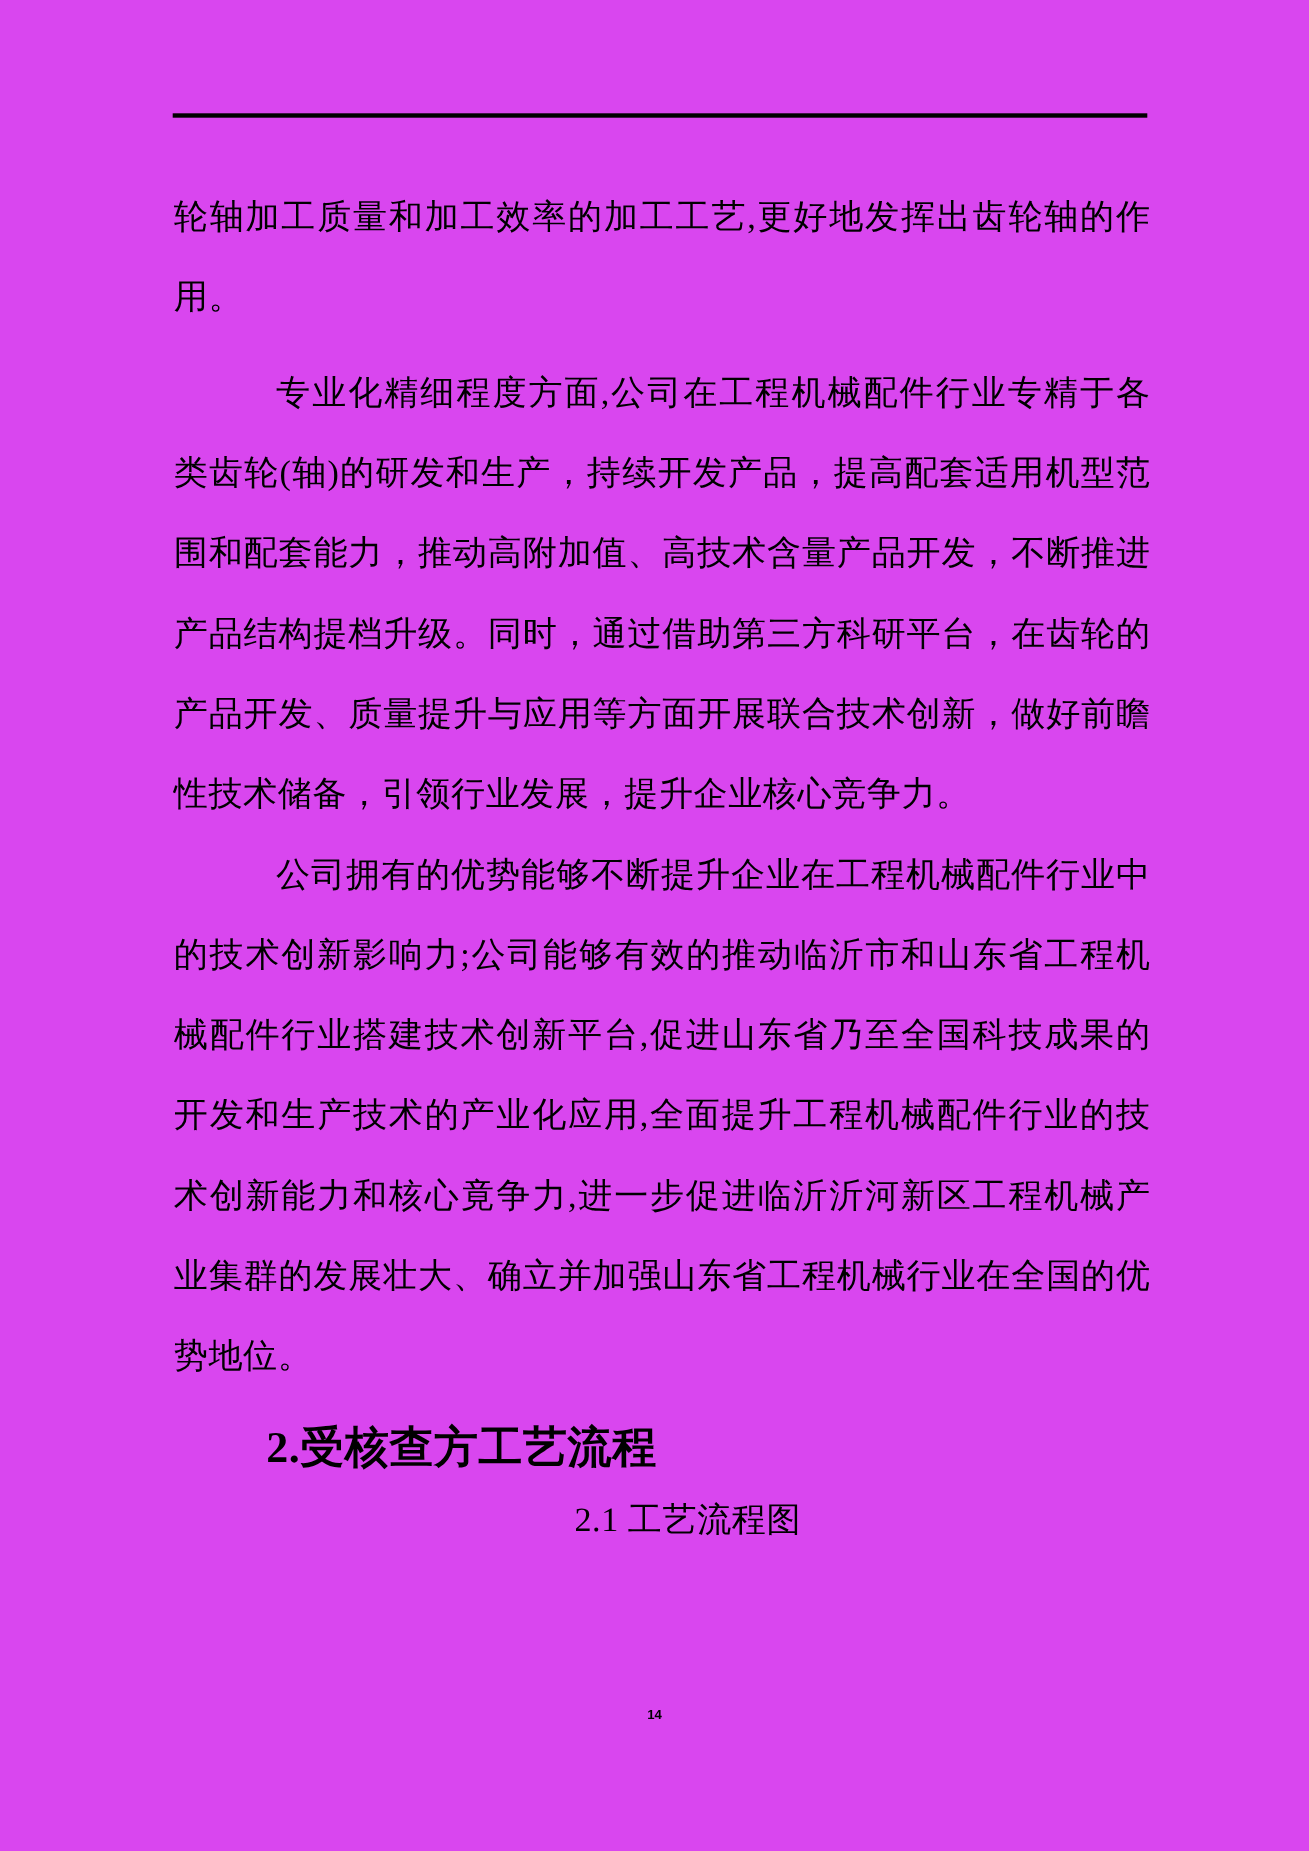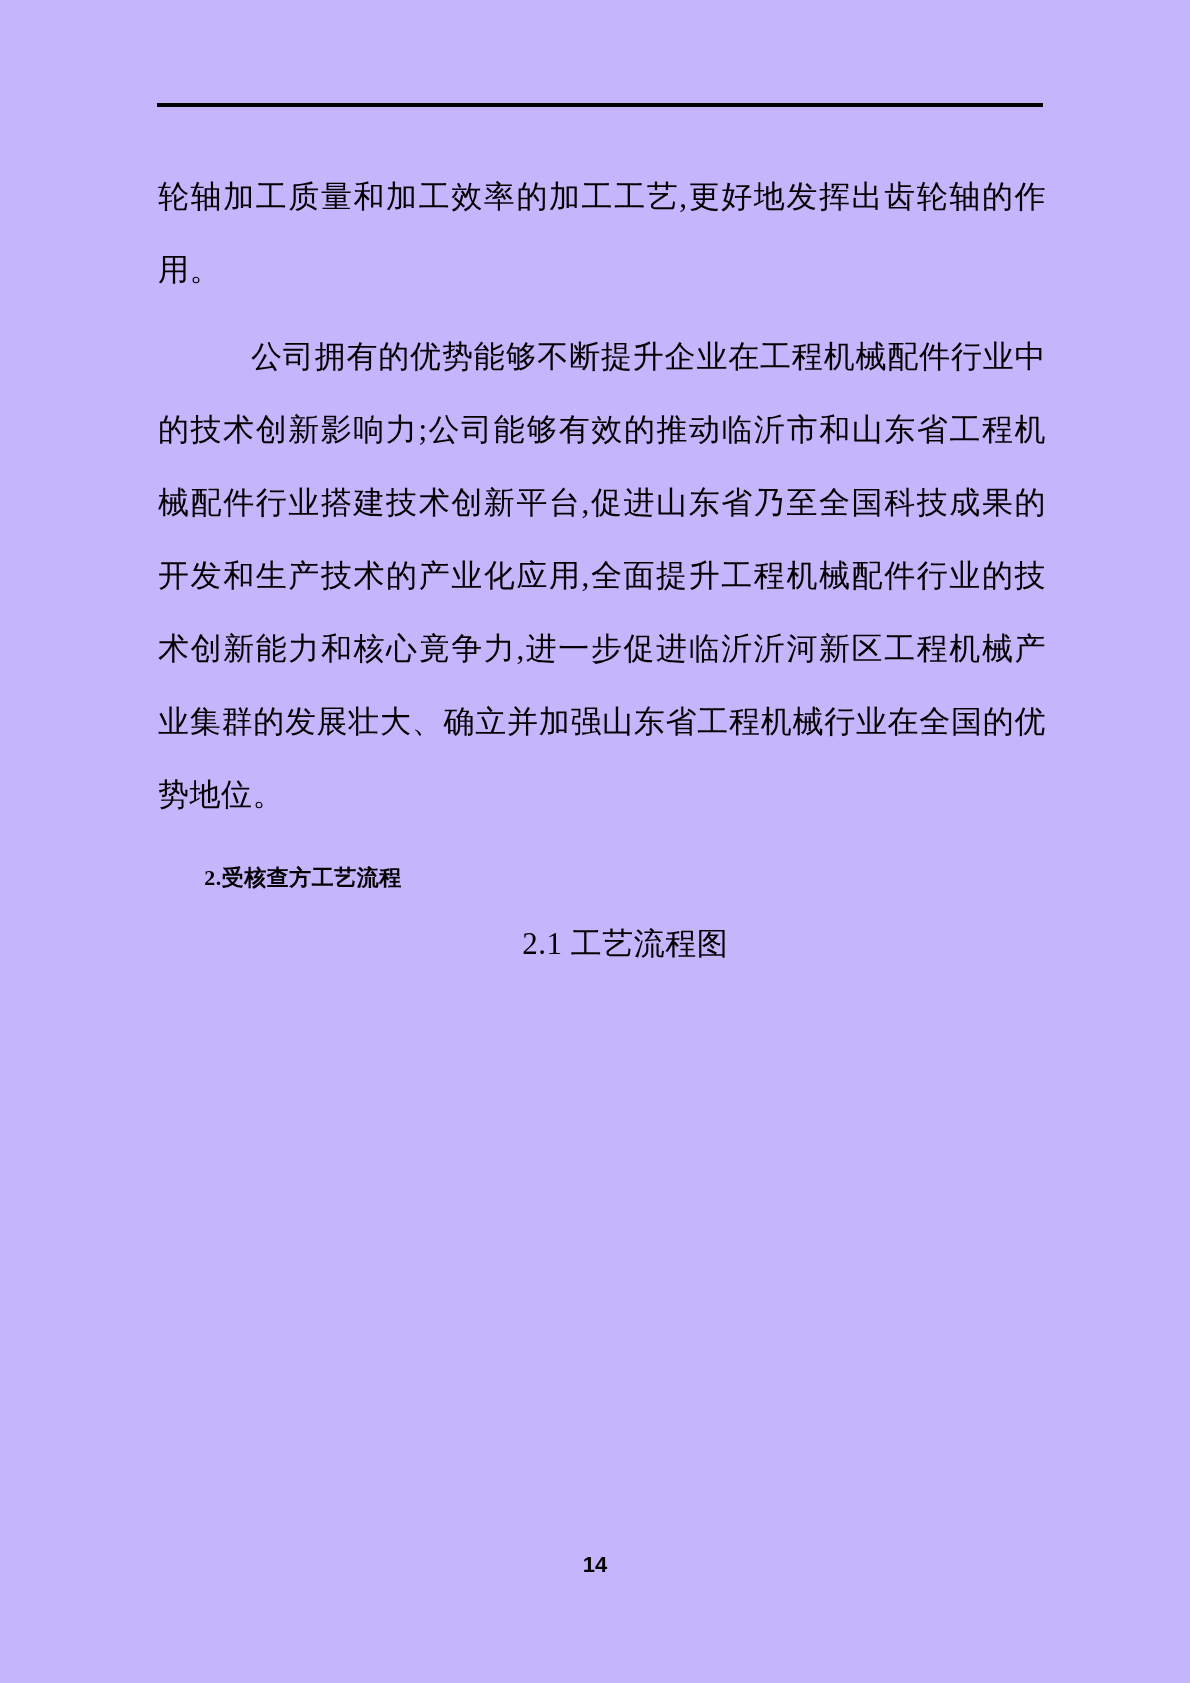--- a/index.html
+++ b/index.html
@@ -4,21 +4,21 @@
 <style>
   html, body {
     margin: 0;
     padding: 0;
     background: #ffffff;
   }
   .page {
     position: relative;
     width: 1190px;
     height: 1683px;
-    background: #c4b5fd;
+    background: #d946ef;
     color: #000000;
     font-family: "Liberation Serif", "DejaVu Serif", serif;
     overflow: hidden;
   }
   .header-rule {
     position: absolute;
     left: 157px;
     top: 103px;
     width: 886px;
     height: 4px;
@@ -35,21 +35,21 @@
     text-justify: inter-ideograph;
     letter-spacing: 0.5px;
   }
   .para { margin: 0; }
   .para-continuation { margin: 0 0 14px 0; }
   .para-indent3 { text-indent: 3em; }
   .para-advantage { margin: 0 0 10px 0; }
   .section-heading {
     margin: 0;
     font-weight: bold;
-    font-size: 22px;
+    font-size: 40px;
     line-height: 73px;
     text-indent: 2.1em;
     text-align: left;
   }
   .para-products {
     margin: 0;
     text-indent: 1.55em;
     line-height: 73px;
     text-align: left;
   }
@@ -59,36 +59,37 @@
     line-height: 60px;
     text-align: center;
   }
   .page-number {
     position: absolute;
     left: 0;
     right: 0;
     top: 1552px;
     text-align: center;
     font-family: "Liberation Sans", "DejaVu Sans", sans-serif;
-    font-size: 22px;
+    font-size: 12px;
     font-weight: bold;
     color: #000000;
   }
 </style>
 </head>
 <body>
 
 <div class="page">
 
   <div class="header-rule"></div>
 
   <div class="content">
 
     <p class="para para-continuation">轮轴加工质量和加工效率的加工工艺,更好地发挥出齿轮轴的作用。</p>
 
+    <p class="para para-indent3">专业化精细程度方面,公司在工程机械配件行业专精于各类齿轮(轴)的研发和生产，持续开发产品，提高配套适用机型范围和配套能力，推动高附加值、高技术含量产品开发，不断推进产品结构提档升级。同时，通过借助第三方科研平台，在齿轮的产品开发、质量提升与应用等方面开展联合技术创新，做好前瞻性技术储备，引领行业发展，提升企业核心竞争力。</p>
 
     <p class="para para-indent3 para-advantage">公司拥有的优势能够不断提升企业在工程机械配件行业中的技术创新影响力;公司能够有效的推动临沂市和山东省工程机械配件行业搭建技术创新平台,促进山东省乃至全国科技成果的开发和生产技术的产业化应用,全面提升工程机械配件行业的技术创新能力和核心竟争力,进一步促进临沂沂河新区工程机械产业集群的发展壮大、确立并加强山东省工程机械行业在全国的优势地位。</p>
 
     <h2 class="section-heading">2.受核查方工艺流程</h2>
 
 
     <p class="para subsection-heading">2.1 工艺流程图</p>
 
   </div>
 

